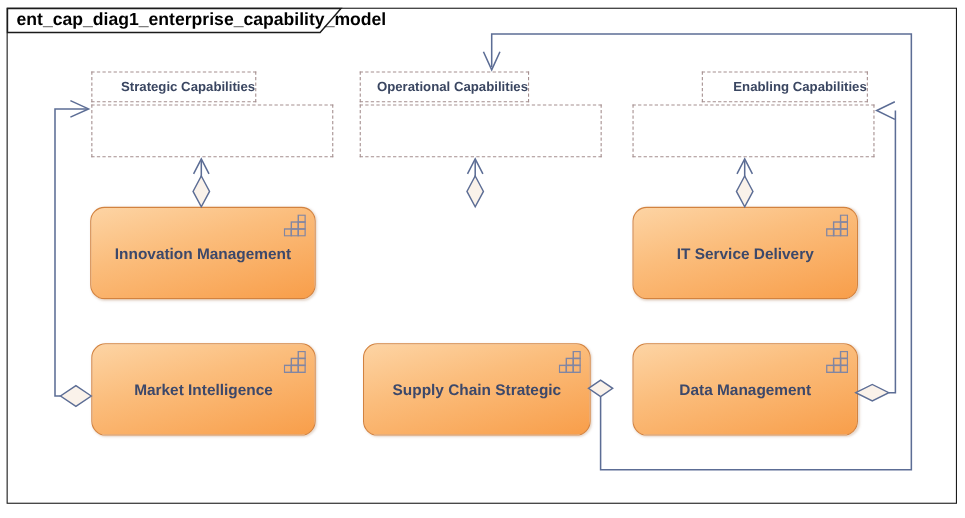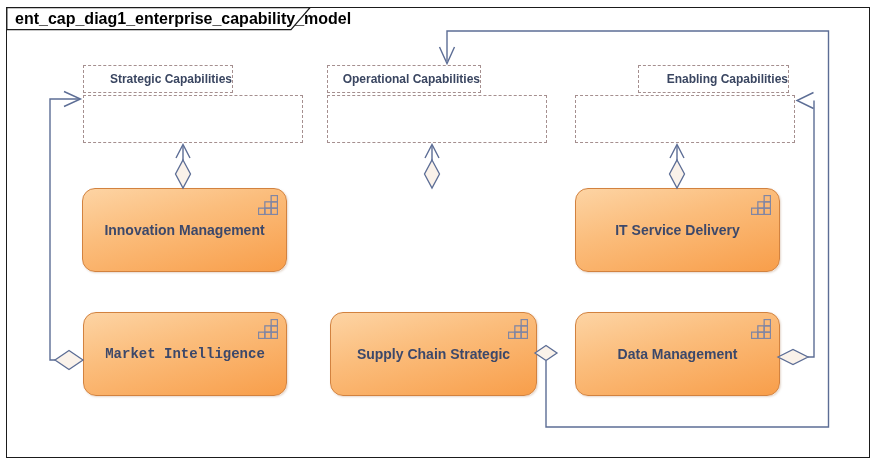--- a/index.html
+++ b/index.html
@@ -38,21 +38,21 @@
     box-shadow:1px 1px 2px rgba(150,100,60,0.25);z-index:2;
   }
   .cap-label{
     display:flex;align-items:center;justify-content:center;height:100%;
     font-size:14px;font-weight:bold;color:#3c486a;text-align:center;padding:0 10px;
   }
   .cap-icon{position:absolute;top:6px;right:8px;}
   .cap1{left:82px;top:188px;width:203px;height:82px;}
   .cap2{left:330px;top:188px;width:205px;height:82px;}
   .cap3{left:575px;top:188px;width:203px;height:82px;}
-  .cap4{left:83px;top:312px;width:202px;height:82px;font-family:Liberation Mono, monospace;}
+  .cap4{left:83px;top:312px;width:202px;height:82px;}
   .cap5{left:330px;top:312px;width:205px;height:82px;}
   .cap6{left:575px;top:312px;width:203px;height:82px;}
   .conn{stroke:#5c6d95;stroke-width:1.4;fill:none;}
   .diamond{stroke:#5c6d95;stroke-width:1.3;fill:#faf2ea;}
   .icon-sq{stroke:#8186a3;stroke-width:1.2;fill:none;}
 </style>
 </head>
 <body>
 
 <div class="canvas">

